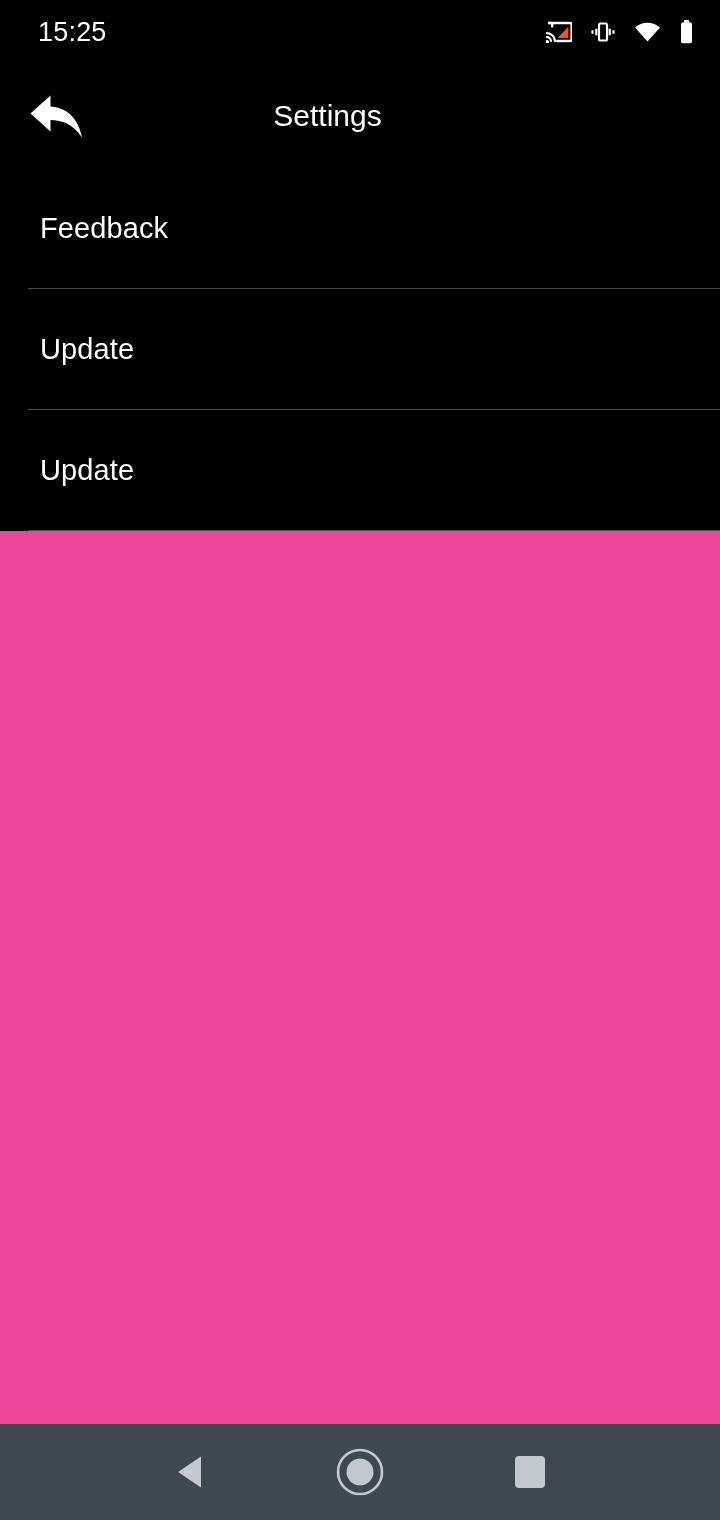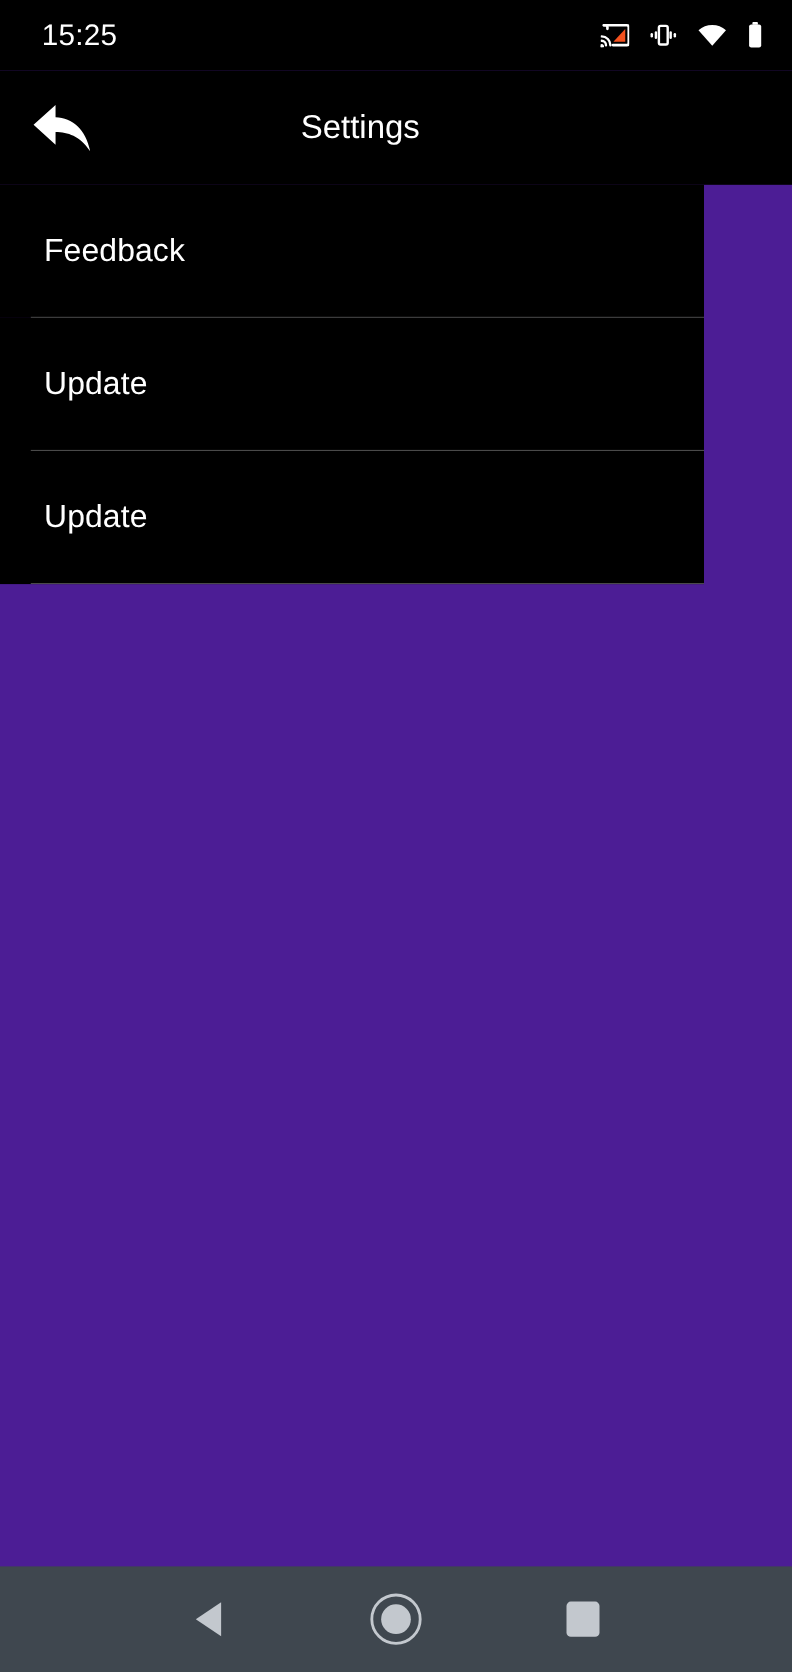--- a/index.html
+++ b/index.html
@@ -5,21 +5,21 @@
   * { margin:0; padding:0; box-sizing:border-box; }
   html, body {
     width:720px; height:1520px;
     background:#000;
     font-family:"Liberation Sans", sans-serif;
     overflow:hidden;
   }
   #screen {
     position:relative;
     width:720px; height:1520px;
-    background:#4c1d95;
+    background:#ec4899;
   }
 
   
   .status-bar {
     position:absolute; top:0; left:0;
     width:720px; height:64px;
     display:flex; align-items:center;
     background:#000000;
   }
   .status-time {
@@ -54,21 +54,21 @@
     position:absolute; left:0; top:50%;
     transform:translateY(-50%);
     width:655px; text-align:center;
     color:#ffffff; font-size:30px;
     line-height:1;
   }
 
   
   .settings-list {
     position:absolute; top:168px; left:0;
-    width:640px;
+    width:720px;
   }
   .list-item {
     position:relative;
     height:121px;
     display:flex; align-items:center;
     background:#000000;
     cursor:pointer;
   }
   .list-item-label {
     padding-left:40px;

